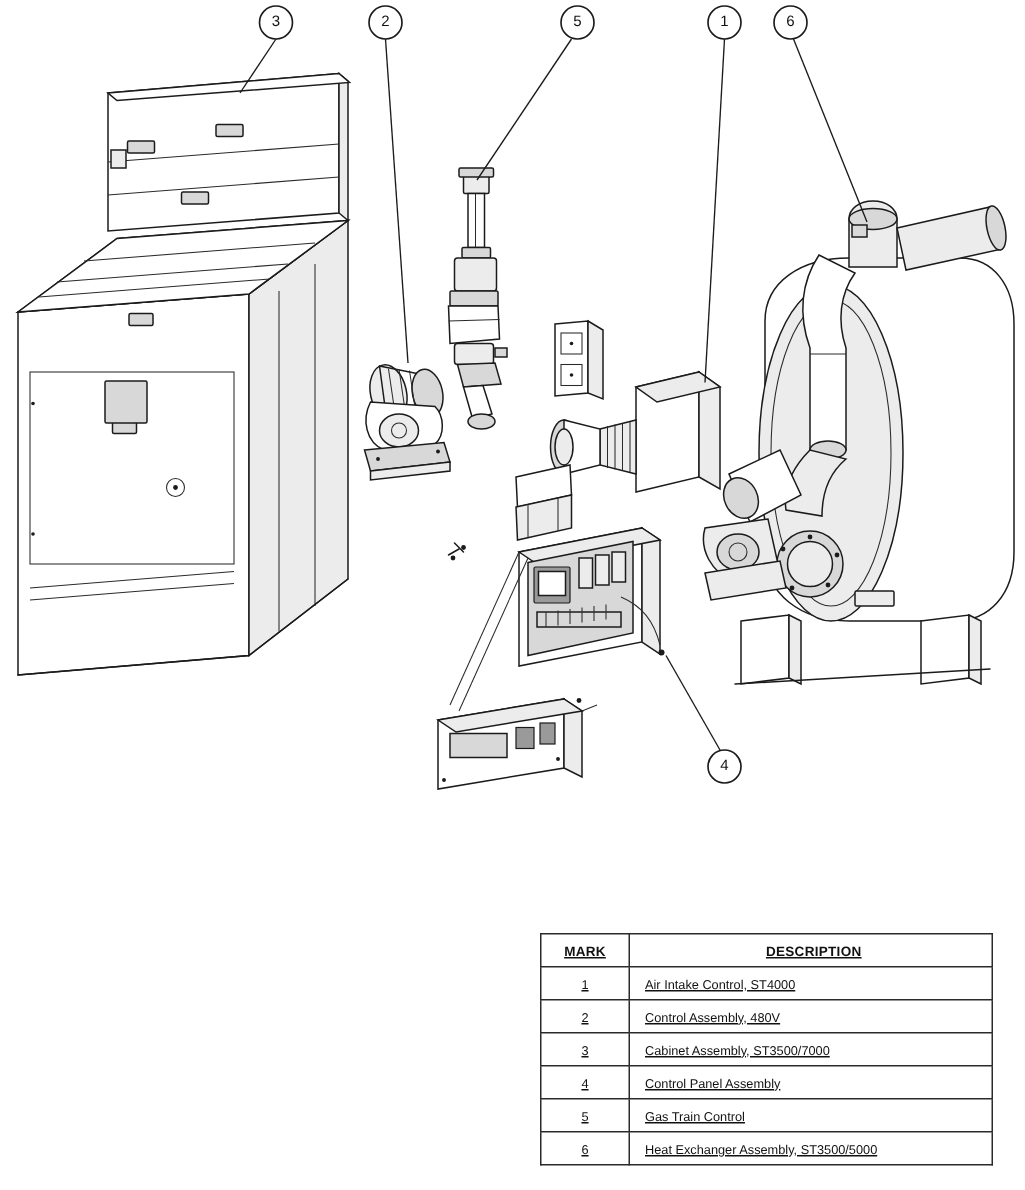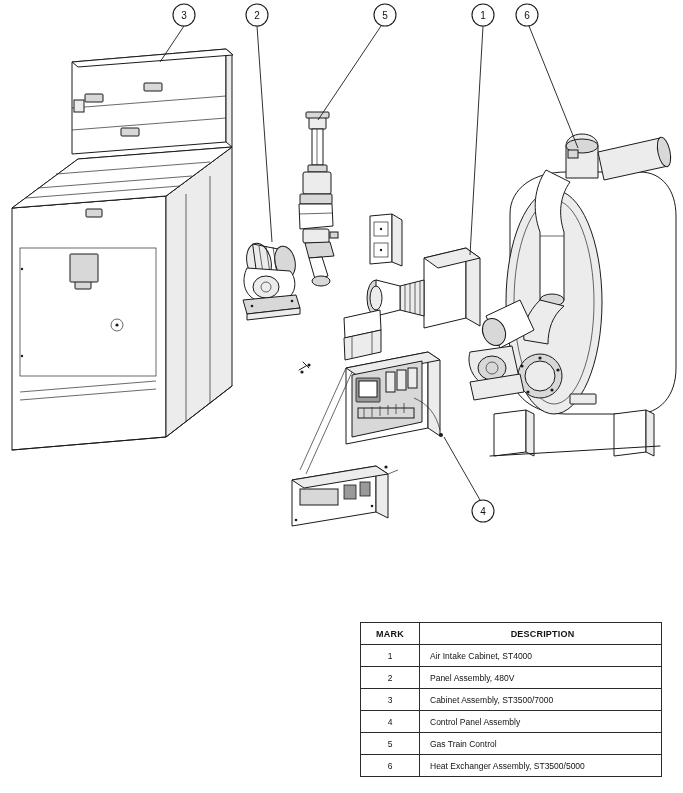--- a/index.html
+++ b/index.html
@@ -46,20 +46,21 @@
   
   #legend {
     position: absolute;
     left: 360px;
     top: 622px;
     width: 302px;
     border-collapse: collapse;
     font-size: 8.5px;
     color: #111;
     background: #fff;
+    text-decoration: underline;
   }
   #legend td, #legend th {
     border: 1px solid #2b2b2b;
     height: 21px;
     padding: 0 6px;
     font-weight: normal;
   }
   #legend thead th {
     font-weight: bold;
     font-size: 9px;
@@ -326,25 +327,25 @@
   <table id="legend">
     <thead>
       <tr>
         <th class="c-mark">MARK</th>
         <th class="c-desc" style="text-align:center;">DESCRIPTION</th>
       </tr>
     </thead>
     <tbody>
       <tr>
         <td class="c-mark">1</td>
-        <td class="c-desc">Air Intake Cabinet, ST4000</td>
+        <td class="c-desc">Air Intake Control, ST4000</td>
       </tr>
       <tr>
         <td class="c-mark">2</td>
-        <td class="c-desc">Panel Assembly, 480V</td>
+        <td class="c-desc">Control Assembly, 480V</td>
       </tr>
       <tr>
         <td class="c-mark">3</td>
         <td class="c-desc">Cabinet Assembly, ST3500/7000</td>
       </tr>
       <tr>
         <td class="c-mark">4</td>
         <td class="c-desc">Control Panel Assembly</td>
       </tr>
       <tr>

